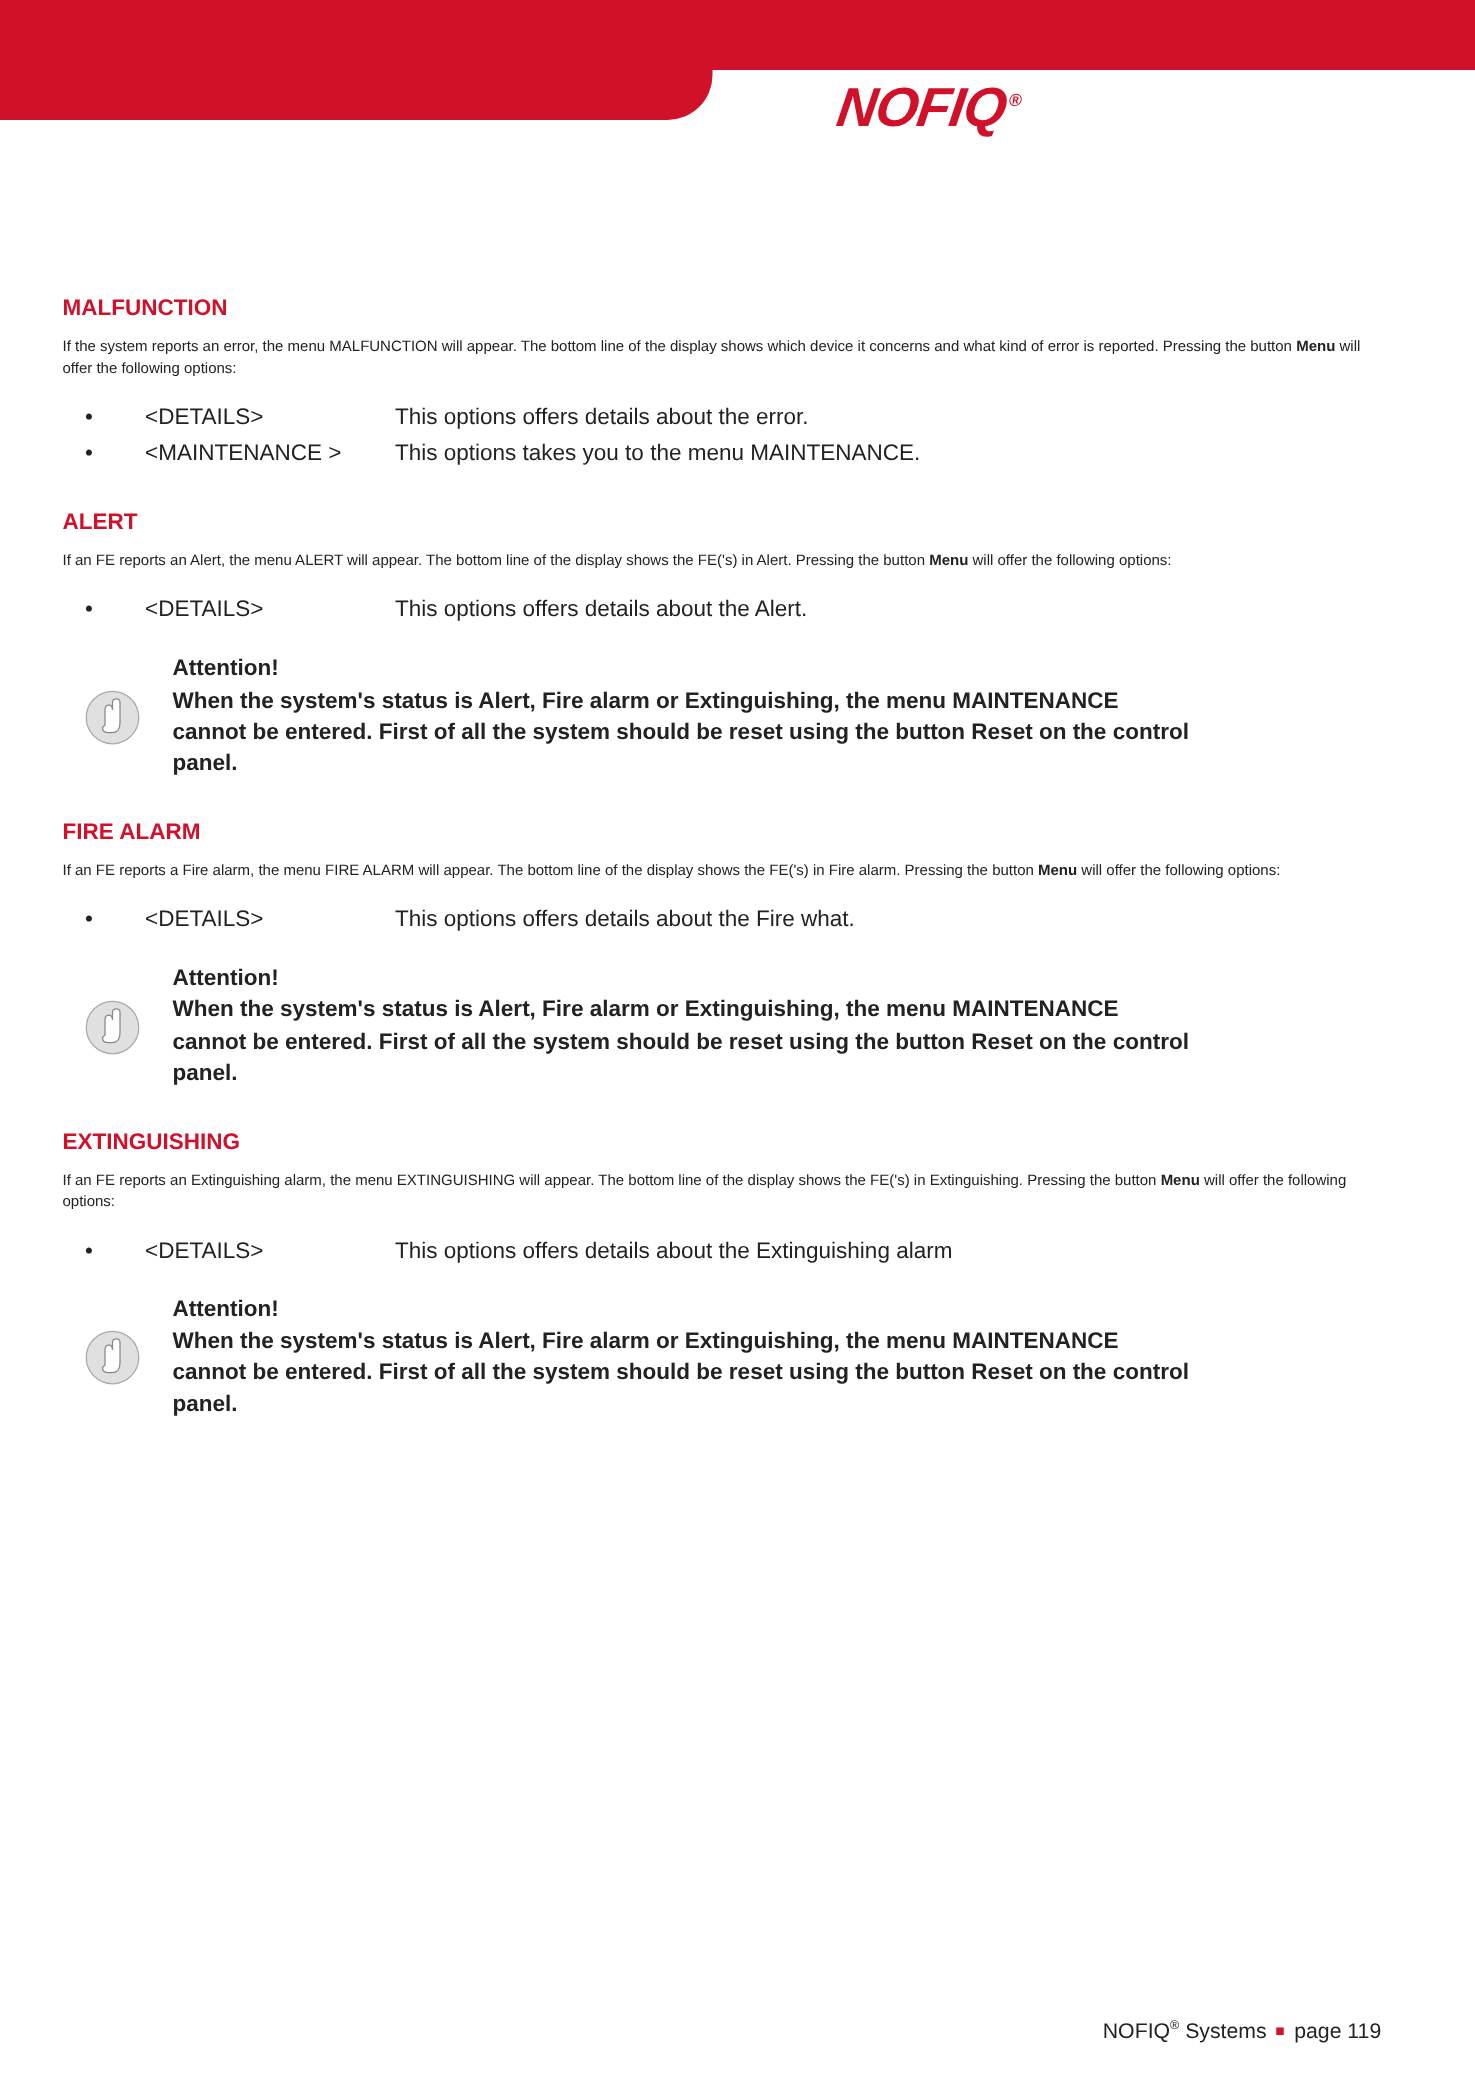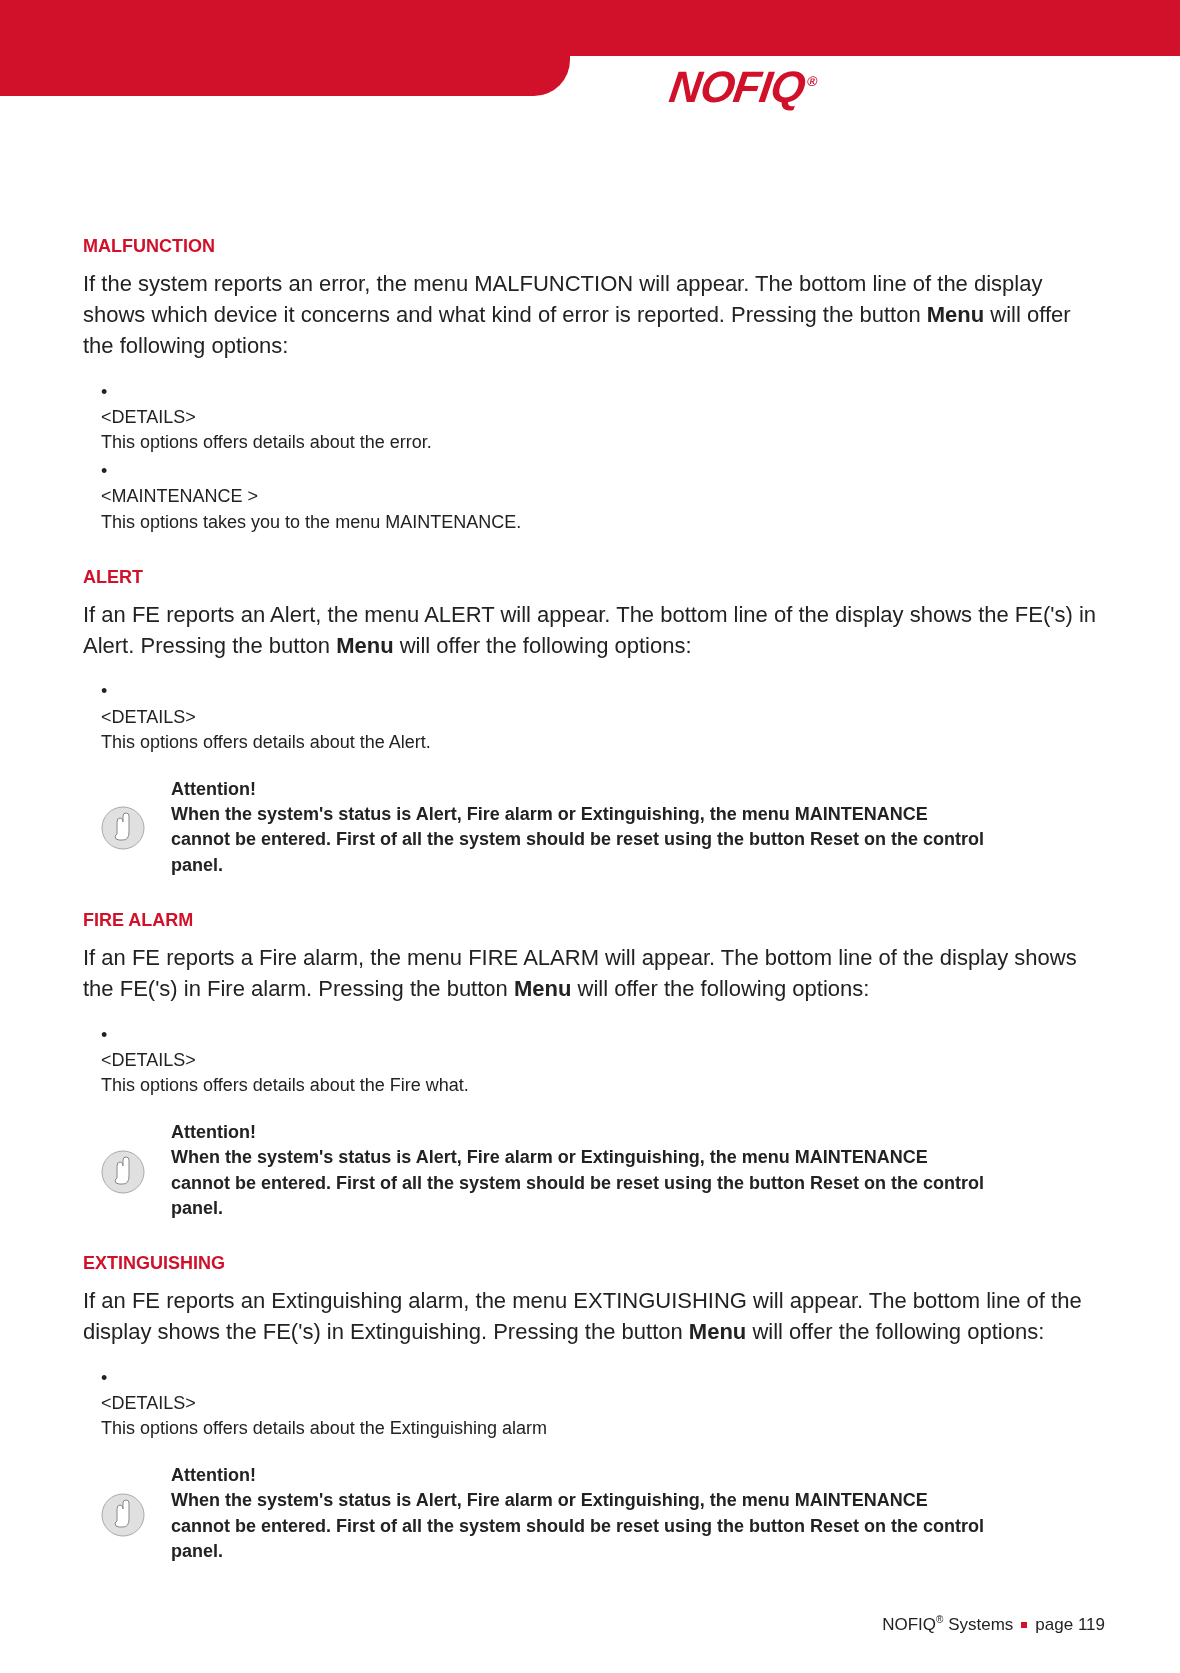--- a/index.html
+++ b/index.html
@@ -54,38 +54,37 @@
     top: 2px;
   }
   .logo .reg {
     font-size: 14px;
     font-style: normal;
     vertical-align: super;
     transform: none;
     margin-left: 2px;
   }
   .content {
-    padding: 120px 75px 0 83px;
+    padding: 120px 75px 0 50px;
   }
   .section-heading {
     color: #d1102a;
     font-weight: bold;
     font-size: 18px;
     margin-top: 30px;
     margin-bottom: 10px;
   }
   .section-heading.first { margin-top: 0; }
   .para {
-    font-size: 22px;
+    font-size: 12px;
     margin-bottom: 18px;
   }
   .option-row {
     display: flex;
     margin: 4px 0 4px 18px;
-    flex-direction: column;
   }
   .bullet-cell { width: 48px; }
   .bullet-cell::before { content: "•"; }
   .key-cell { width: 200px; }
   .desc-cell { flex: 1; }
   .attention-block {
     display: flex;
     margin: 22px 0 18px 18px;
     align-items: center;
   }

